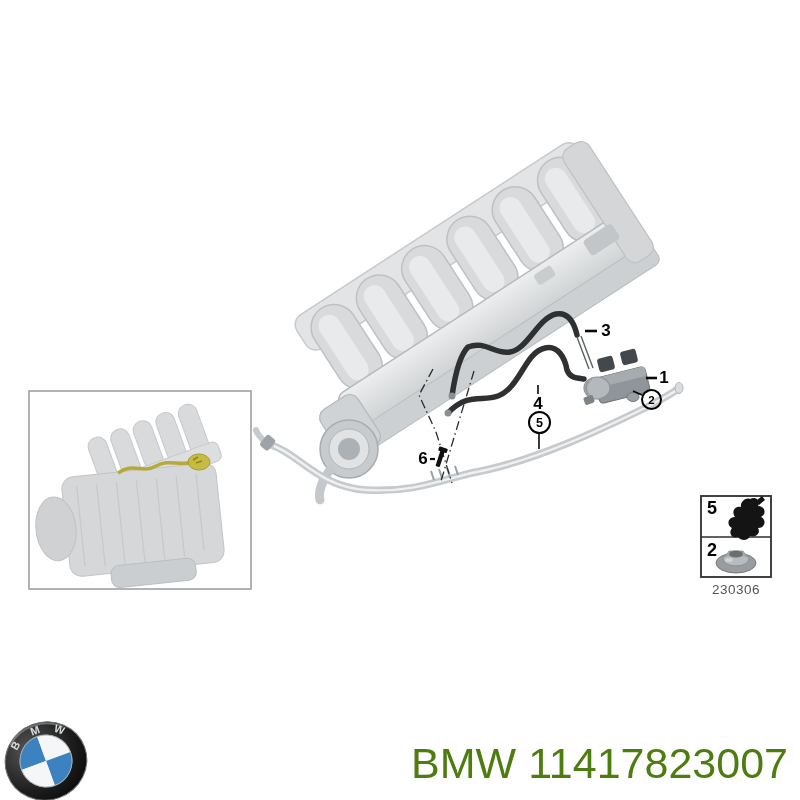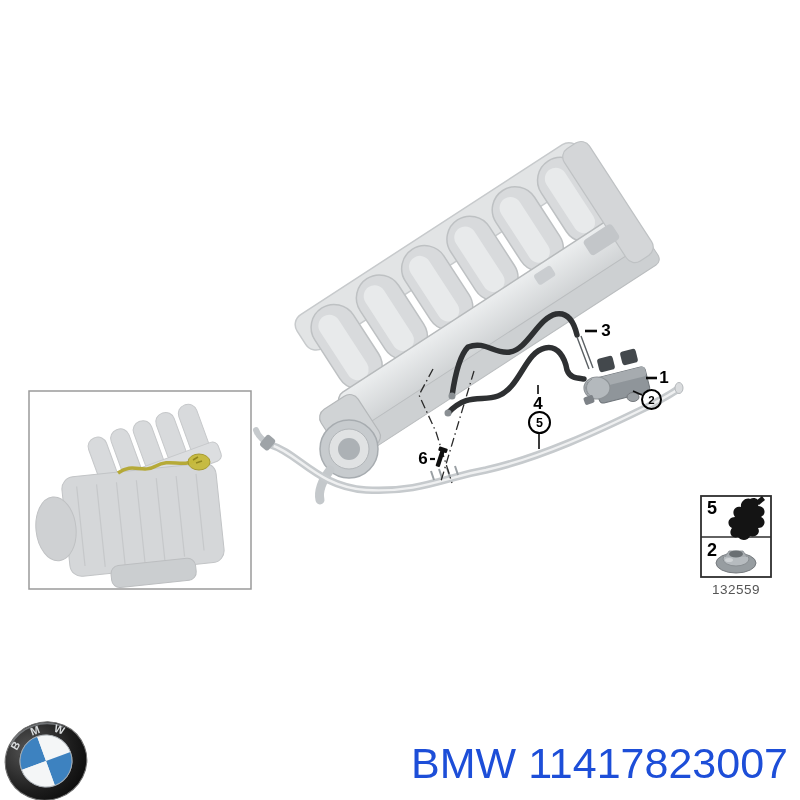--- a/index.html
+++ b/index.html
@@ -11,21 +11,21 @@
   .circled{position:absolute;border:2px solid #000;border-radius:50%;background:transparent;
            display:flex;align-items:center;justify-content:center;
            font-weight:bold;color:#000;}
   .circled.c2{left:641px;top:389px;width:17px;height:17px;font-size:11.5px;}
   .circled.c5{left:528px;top:411px;width:19px;height:19px;font-size:12.5px;}
   .legend-num{position:absolute;width:16px;text-align:center;
               font-weight:bold;font-size:18px;line-height:18px;color:#000;}
   .legend-ref{position:absolute;left:701px;top:582px;width:70px;text-align:center;
               font-size:13.5px;line-height:15px;color:#555;letter-spacing:0.5px;}
   .footer-text{position:absolute;left:278px;top:741px;width:510px;text-align:right;
-               font-size:43px;line-height:44px;color:#1d4ed8;}
+               font-size:43px;line-height:44px;color:#4d7c0f;}
 </style>
 </head>
 <body>
 
 <div class="stage">
 
   <svg class="art" width="800" height="800" viewBox="0 0 800 800">
     <defs>
       <linearGradient id="plenumG" x1="0" y1="0" x2="0" y2="1">
         <stop offset="0" stop-color="#eceeef"></stop>
@@ -186,17 +186,17 @@
 
   <div class="callout" style="left:599px;top:322px;">3</div>
   <div class="callout" style="left:657px;top:369px;">1</div>
   <div class="circled c2">2</div>
   <div class="callout" style="left:531px;top:395px;">4</div>
   <div class="circled c5">5</div>
   <div class="callout" style="left:416px;top:450px;">6</div>
 
   <div class="legend-num" style="left:704px;top:499px;">5</div>
   <div class="legend-num" style="left:704px;top:541px;">2</div>
-  <div class="legend-ref">132559</div>
+  <div class="legend-ref">230306</div>
 
   <div class="footer-text">BMW 11417823007</div>
 
 </div>
 
 </body></html>

